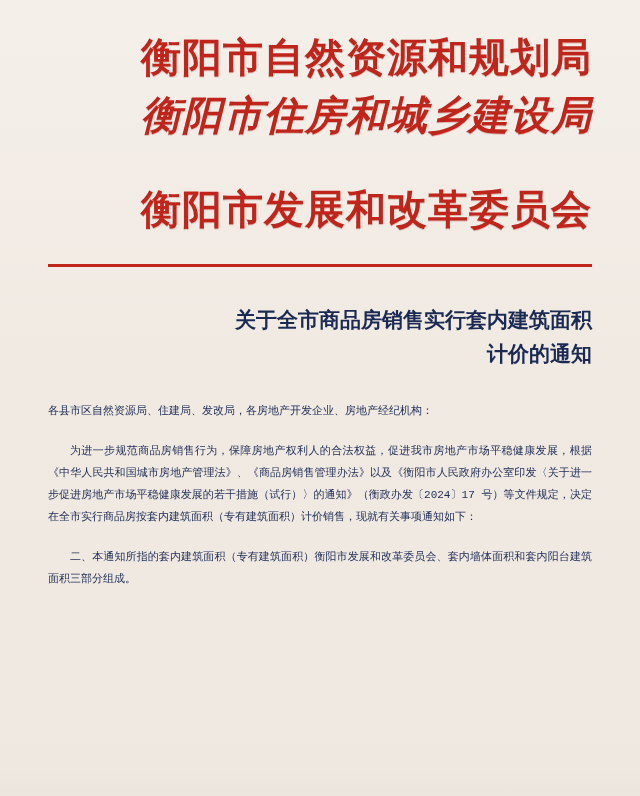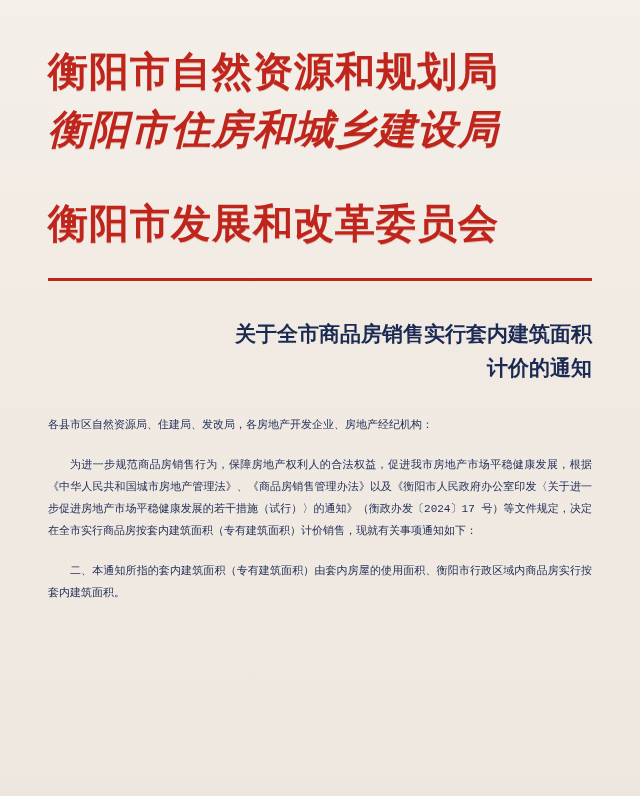--- a/index.html
+++ b/index.html
@@ -15,22 +15,22 @@
   }
   .page {
     position: relative;
     width: 640px;
     height: 796px;
     background: linear-gradient(180deg, #f4efe9 0%, #f1eae3 45%, #efe8e0 100%);
     box-sizing: border-box;
     padding: 0 48px;
   }
   .letterhead {
-    padding-top: 42px;
-    text-align: left;
+    padding-top: 28px;
+    text-align: right;
   }
   .letterhead-line {
     color: #c0251c;
     font-family: "DejaVu Serif", "Liberation Serif", serif;
     font-weight: bold;
     font-size: 40px;
     letter-spacing: 1px;
     line-height: 1.45;
     white-space: nowrap;
     text-shadow: 0 1px 0 rgba(160,30,20,0.25);
@@ -101,17 +101,17 @@
   <div class="rule"></div>
 
   <div class="doc-title">
     <span class="tline">关于全市商品房销售实行套内建筑面积</span>
     <span class="tline">计价的通知</span>
   </div>
 
   <div class="body-text">
     <p class="para">各县市区自然资源局、住建局、发改局，各房地产开发企业、房地产经纪机构：</p>
     <p class="para indent">为进一步规范商品房销售行为，保障房地产权利人的合法权益，促进我市房地产市场平稳健康发展，根据《中华人民共和国城市房地产管理法》、《商品房销售管理办法》以及《衡阳市人民政府办公室印发〈关于进一步促进房地产市场平稳健康发展的若干措施（试行）〉的通知》（衡政办发〔2024〕17 号）等文件规定，决定在全市实行商品房按套内建筑面积（专有建筑面积）计价销售，现就有关事项通知如下：</p>
-    <p class="para indent">二、本通知所指的套内建筑面积（专有建筑面积）由套内房屋的使用面积、衡阳市行政区域内商品房实行按套内建筑面积。</p>
+    <p class="para indent">二、本通知所指的套内建筑面积（专有建筑面积）衡阳市发展和改革委员会、套内墙体面积和套内阳台建筑面积三部分组成。</p>
   </div>
 
   <div class="fade-bottom"></div>
 </div>
 
 </body></html>

